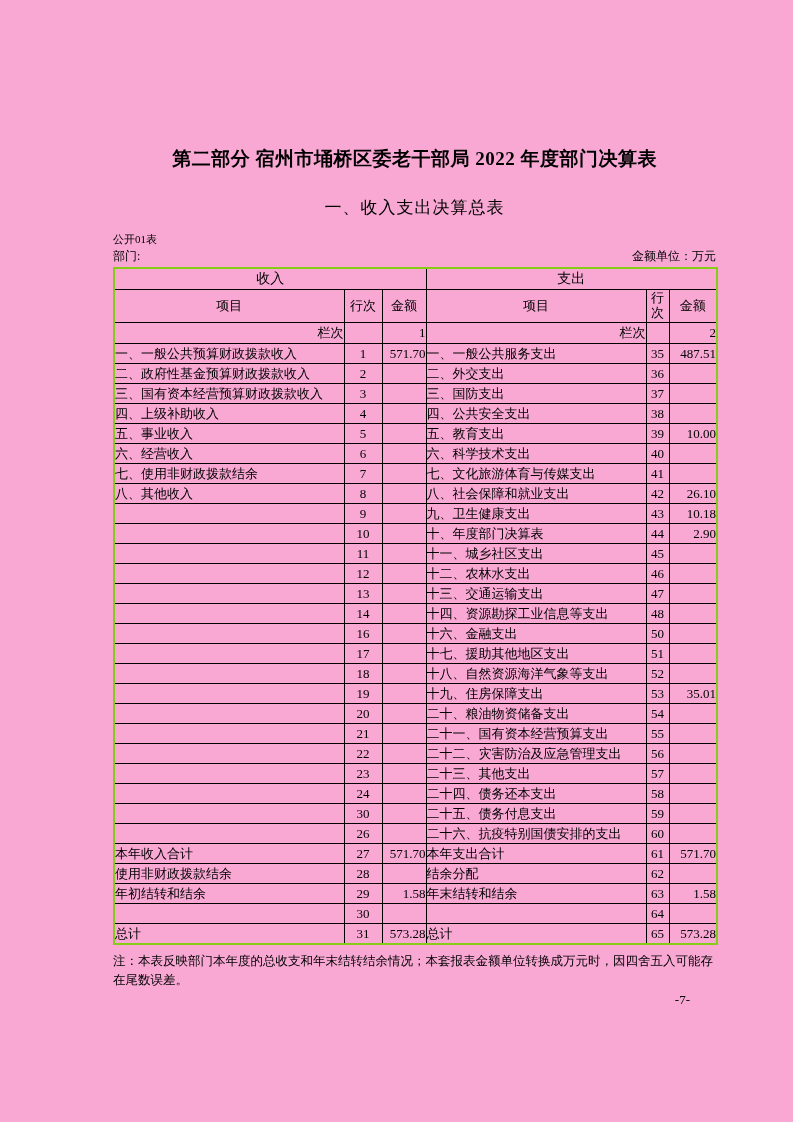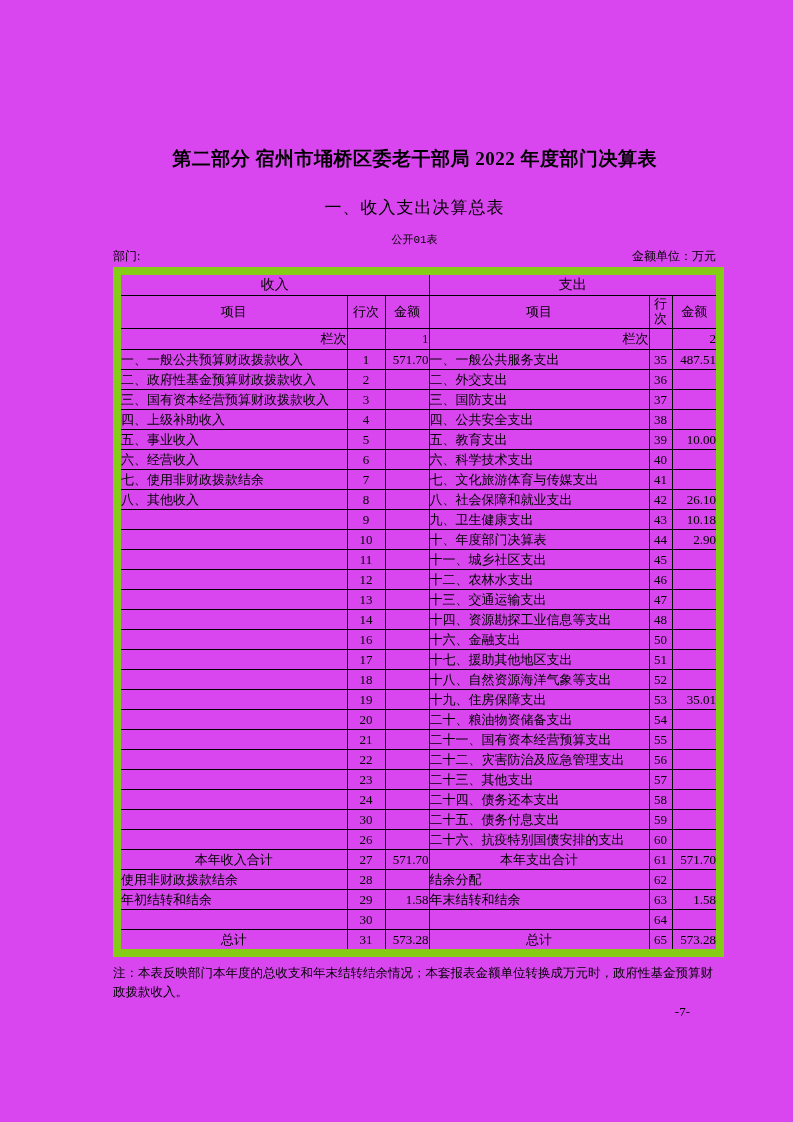--- a/index.html
+++ b/index.html
@@ -1,20 +1,20 @@
 <!DOCTYPE html>
 <html><head>
 <meta charset="utf-8">
 <style>
   html, body { margin: 0; padding: 0; background: #ffffff; }
   .page {
     position: relative;
     width: 793px;
     height: 1122px;
-    background: #d946ef;
+    background: #f9a8d4;
     color: #000000;
     font-family: "Liberation Serif", "DejaVu Serif", serif;
     overflow: hidden;
   }
   .content {
     position: absolute;
     left: 113px;
     top: 0;
     width: 603px;
   }
@@ -28,54 +28,53 @@
   }
   .subtitle {
     margin-top: 24px;
     text-align: center;
     font-size: 17px;
     font-weight: 400;
     letter-spacing: 1px;
   }
   .table-code {
     margin-top: 13px;
-    text-align: center;
+    text-align: left;
     font-size: 11px;
-    font-family: Liberation Mono, monospace;
   }
   .meta-row {
     display: flex;
     justify-content: space-between;
     align-items: flex-end;
     font-size: 12px;
     margin-top: 1px;
     margin-bottom: 2px;
   }
   table.acct {
     width: 603px;
     border-collapse: collapse;
     table-layout: fixed;
-    border: 8px solid #84cc16;
+    border: 2px solid #84cc16;
   }
   table.acct th, table.acct td {
     border: 1px solid #000;
     font-weight: normal;
     font-size: 13px;
     padding: 0;
     overflow: hidden;
   }
   tr.h1 th { height: 20px; font-size: 14px; text-align: center; white-space: nowrap; }
   tr.h2 th { height: 32px; text-align: center; }
   tr.h2 th.wrap { white-space: normal; word-break: break-all; line-height: 1.15; }
   tr.h3 td { height: 20px; text-align: right; }
   tbody.data td { height: 19px; white-space: nowrap; }
   td.item { text-align: left; padding-left: 2px; }
   td.line { text-align: center; }
   td.amt  { text-align: right; padding-right: 2px; }
-  td.total { text-align: center; font-weight: 700; padding-left: 0; }
+  td.total { text-align: left; font-weight: 700; padding-left: 0; }
   .note {
     margin-top: 7px;
     font-size: 12.5px;
     line-height: 1.55;
   }
   .pageno {
     text-align: right;
     font-size: 13px;
     padding-right: 26px;
     margin-top: 1px;
@@ -365,17 +364,17 @@
             <td class="item total">总计</td>
             <td class="line">31</td>
             <td class="amt">573.28</td>
             <td class="item total">总计</td>
             <td class="line">65</td>
             <td class="amt">573.28</td>
           </tr>
         </tbody>
     </table>
 
-    <div class="note">注：本表反映部门本年度的总收支和年末结转结余情况；本套报表金额单位转换成万元时，政府性基金预算财政拨款收入。</div>
+    <div class="note">注：本表反映部门本年度的总收支和年末结转结余情况；本套报表金额单位转换成万元时，因四舍五入可能存在尾数误差。</div>
     <div class="pageno">-7-</div>
 
   </div>
 </div>
 
 </body></html>

